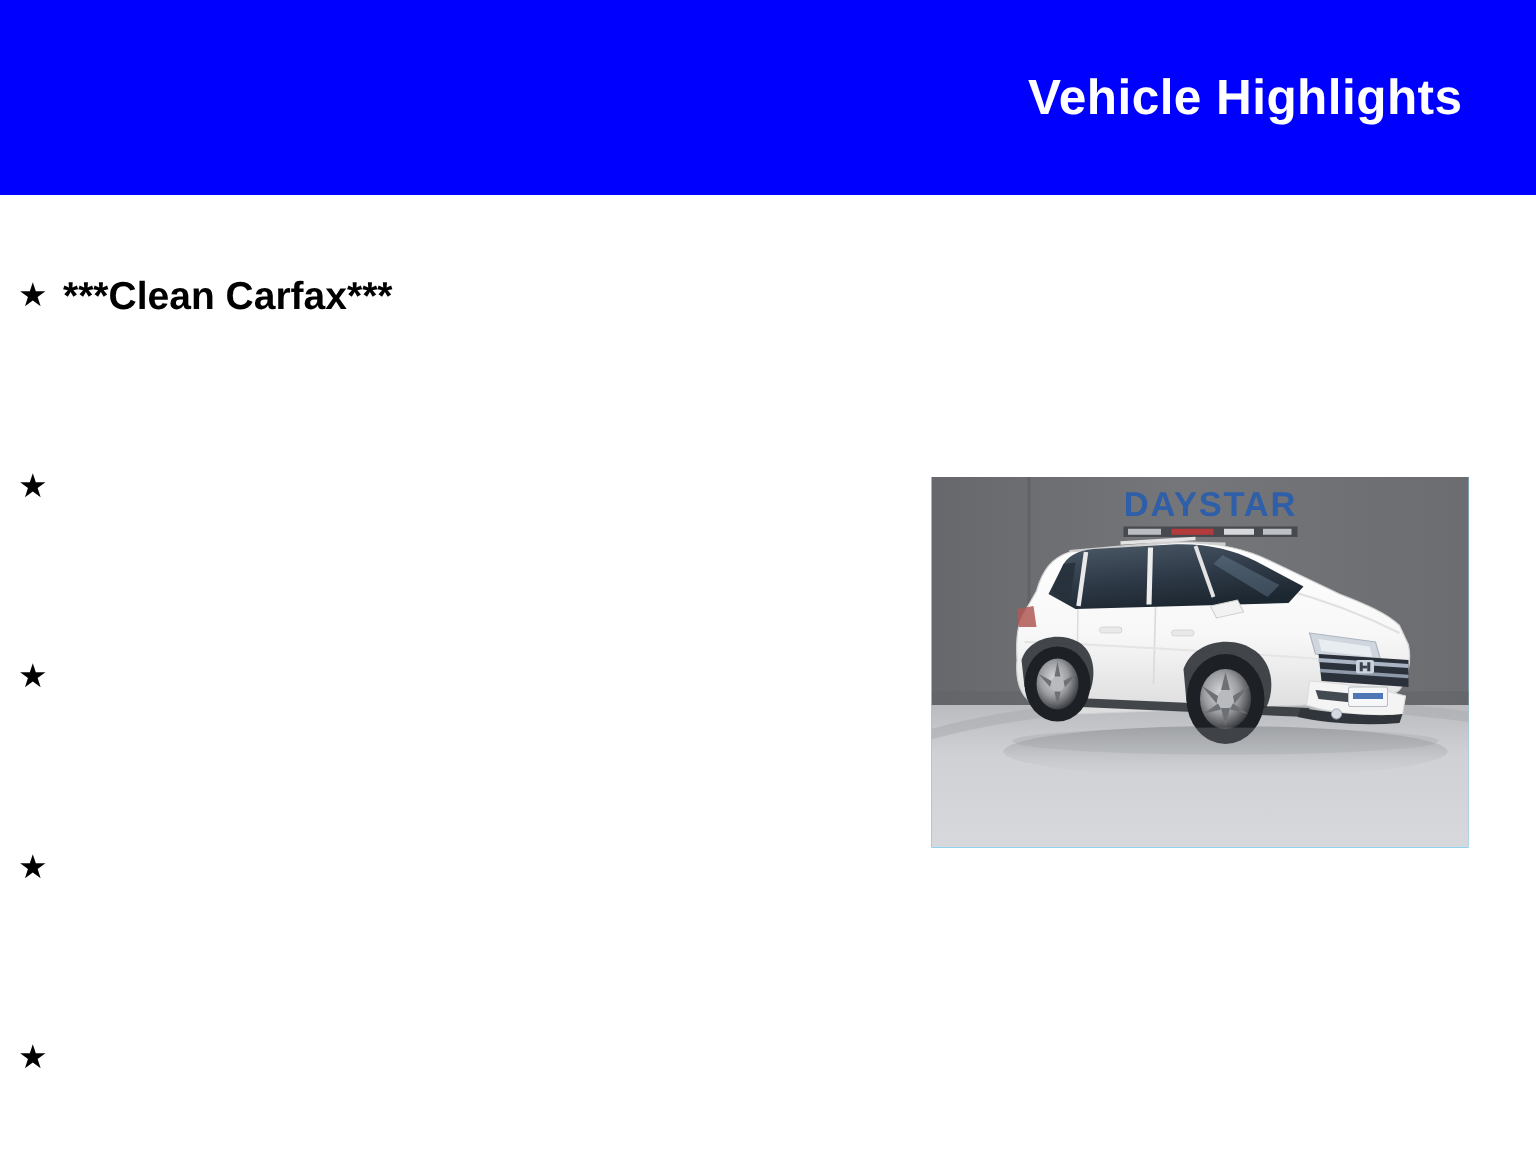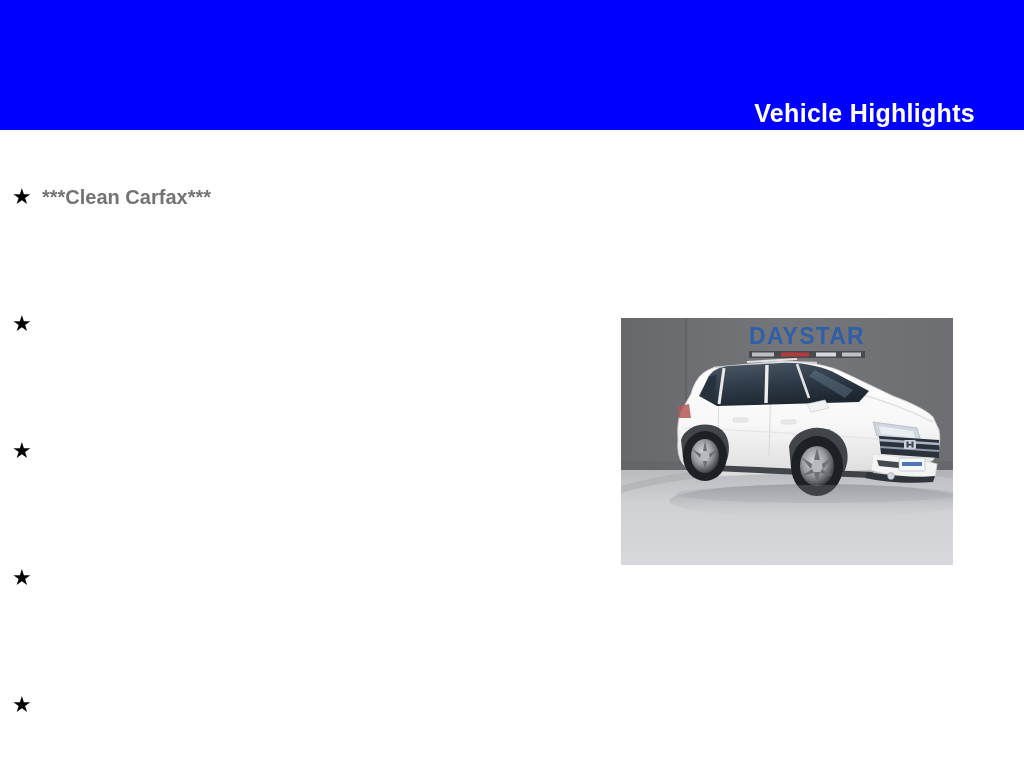--- a/index.html
+++ b/index.html
@@ -23,26 +23,25 @@
     width: 1024px;
     height: 130px;
     background: #0000ff;
     box-sizing: border-box;
   }
   .header-title {
     position: absolute;
     right: 49px;
     top: 46px;
     color: #ffffff;
-    font-size: 25px;
+    font-size: 33px;
     font-weight: bold;
     letter-spacing: 0.3px;
     line-height: 38px;
     white-space: nowrap;
-    margin-top: 48px;
   }
 
   
   .highlights-list {
     position: absolute;
     left: 0;
     top: 130px;
     width: 600px;
     list-style: none;
     margin: 0;
@@ -64,32 +63,32 @@
 
   .star-bullet {
     font-size: 22px;
     line-height: 22px;
     color: #000000;
     width: 30px;
     display: inline-block;
     flex: 0 0 30px;
   }
   .highlight-label {
-    font-size: 20px;
+    font-size: 26px;
     font-weight: bold;
-    color: #737373;
+    color: #000000;
     line-height: 26px;
   }
 
   
   .vehicle-photo {
     position: absolute;
     left: 621px;
     top: 318px;
-    width: 332px;
+    width: 358px;
     height: 247px;
     overflow: hidden;
     background: #0ea5e9;
   }
   .vehicle-photo svg { display: block; }
 </style>
 </head>
 <body>
 
 <div class="header-banner">

